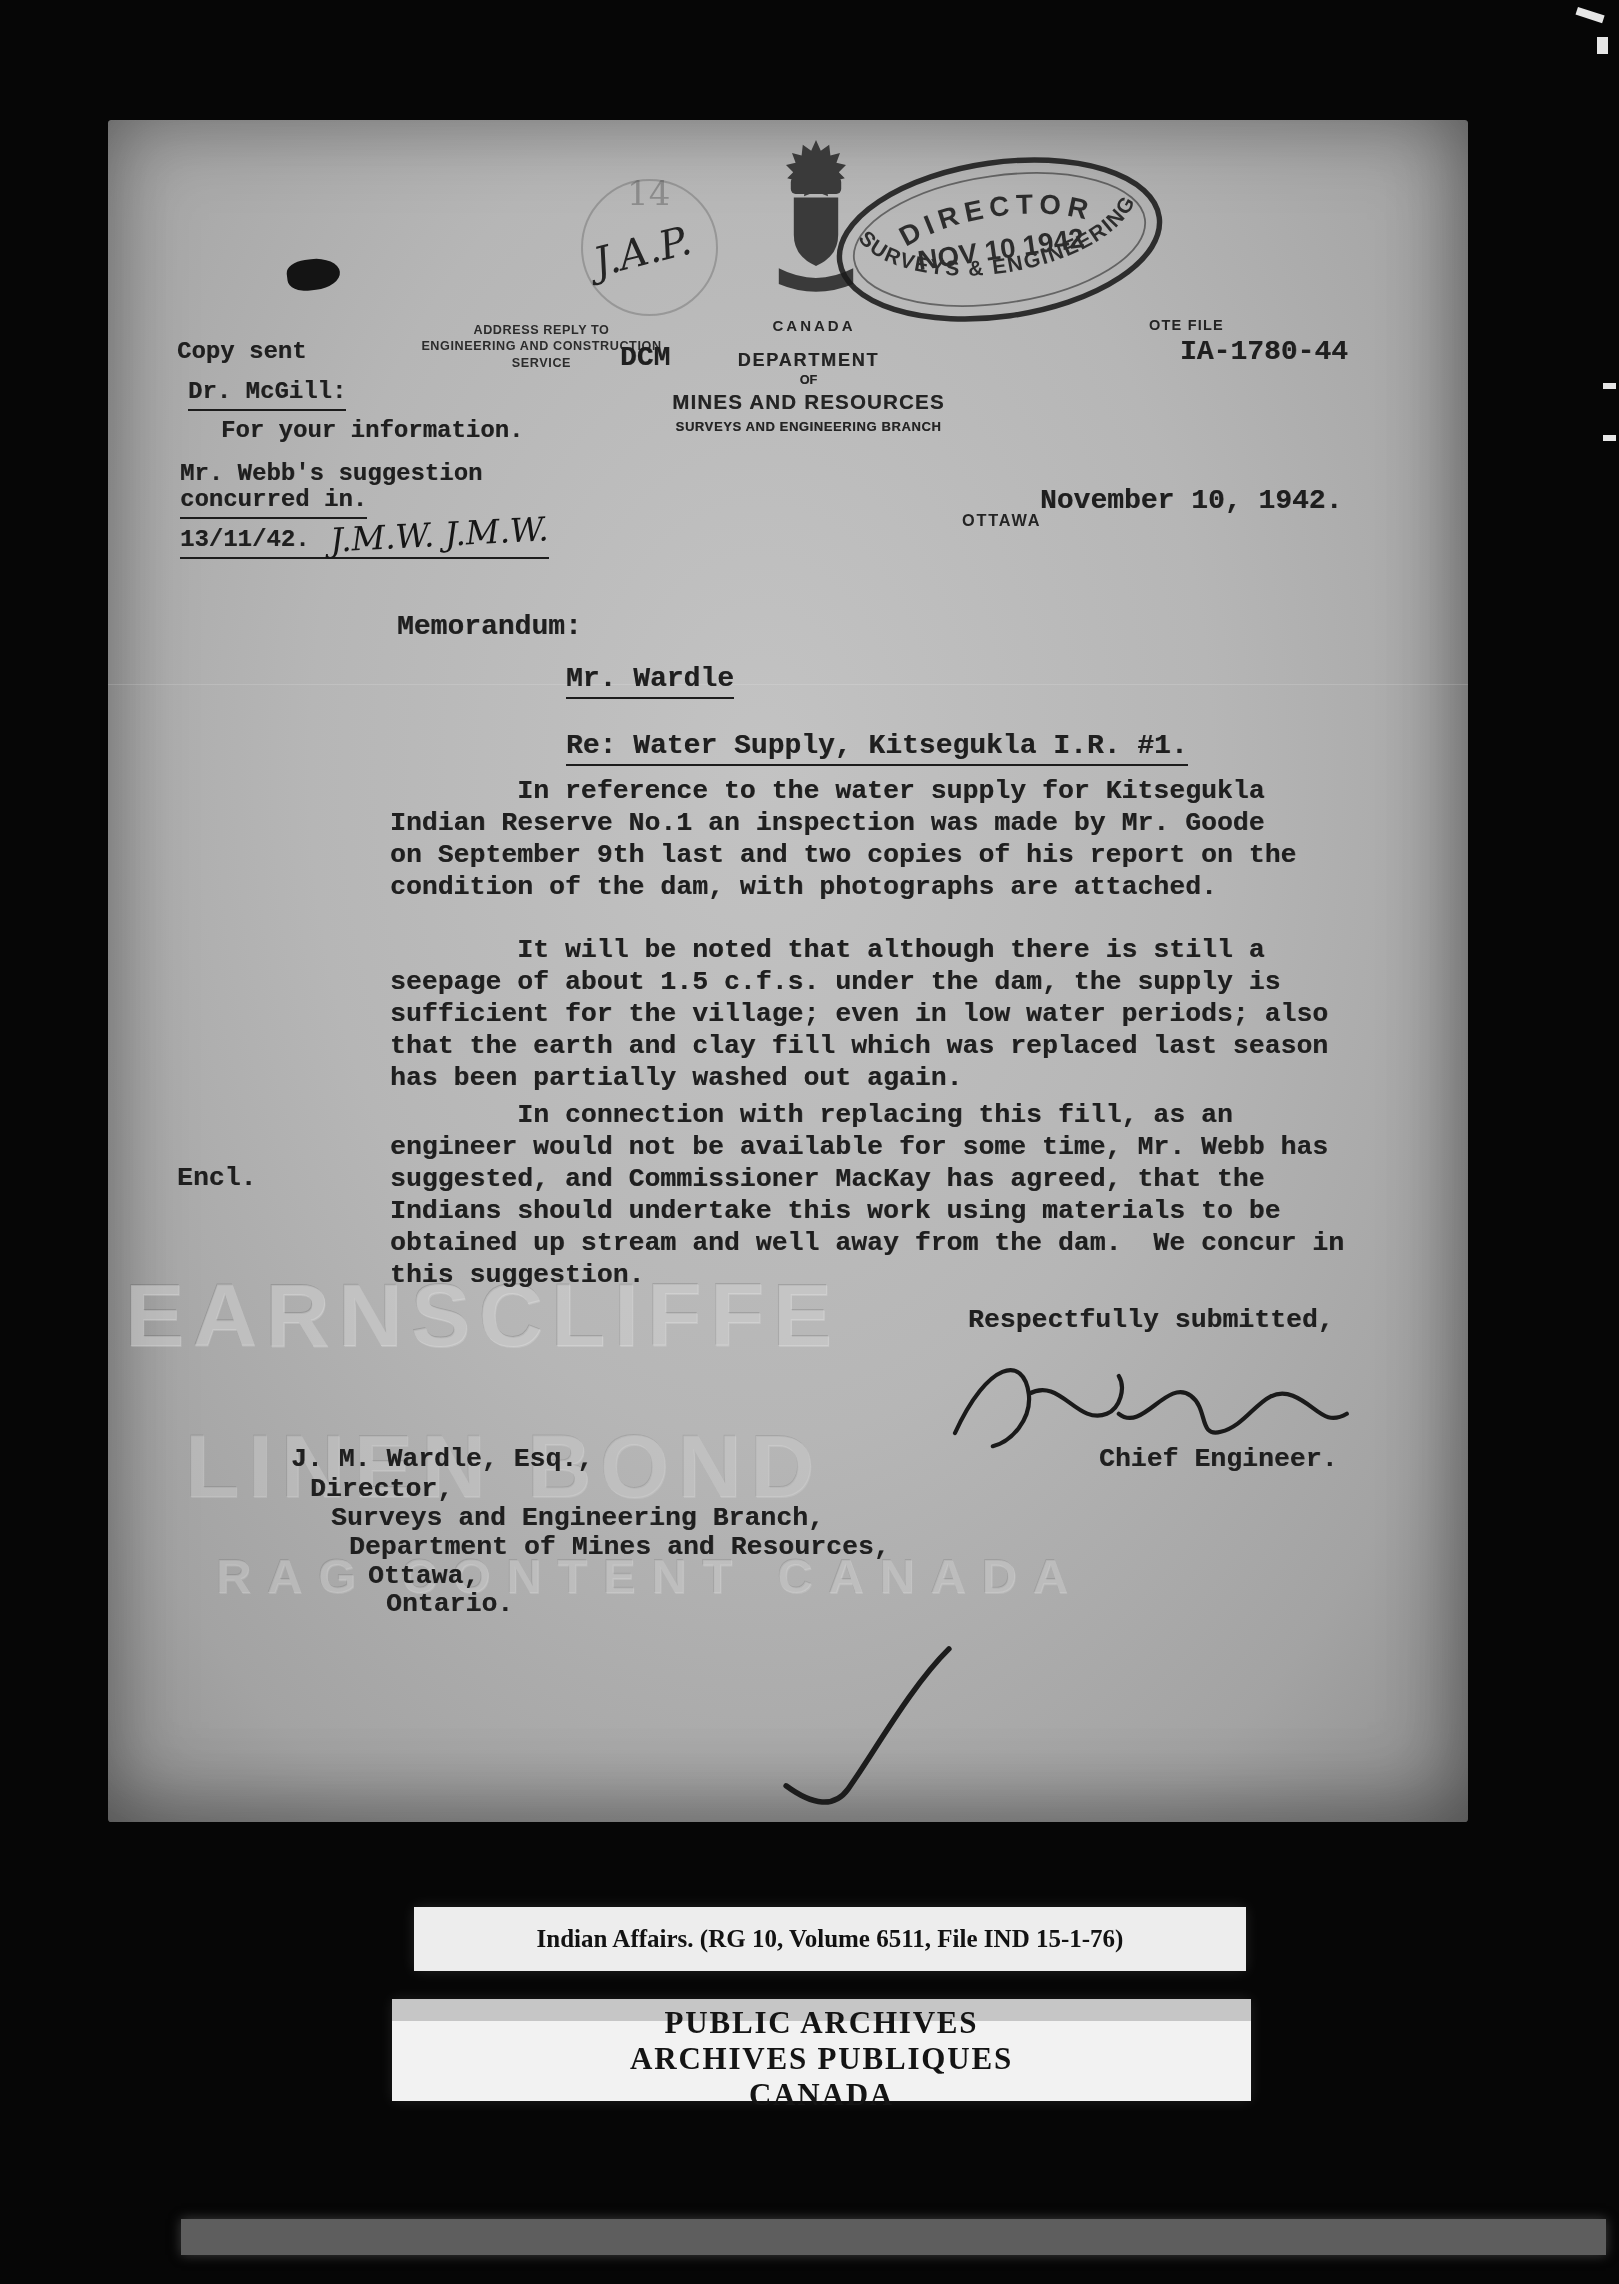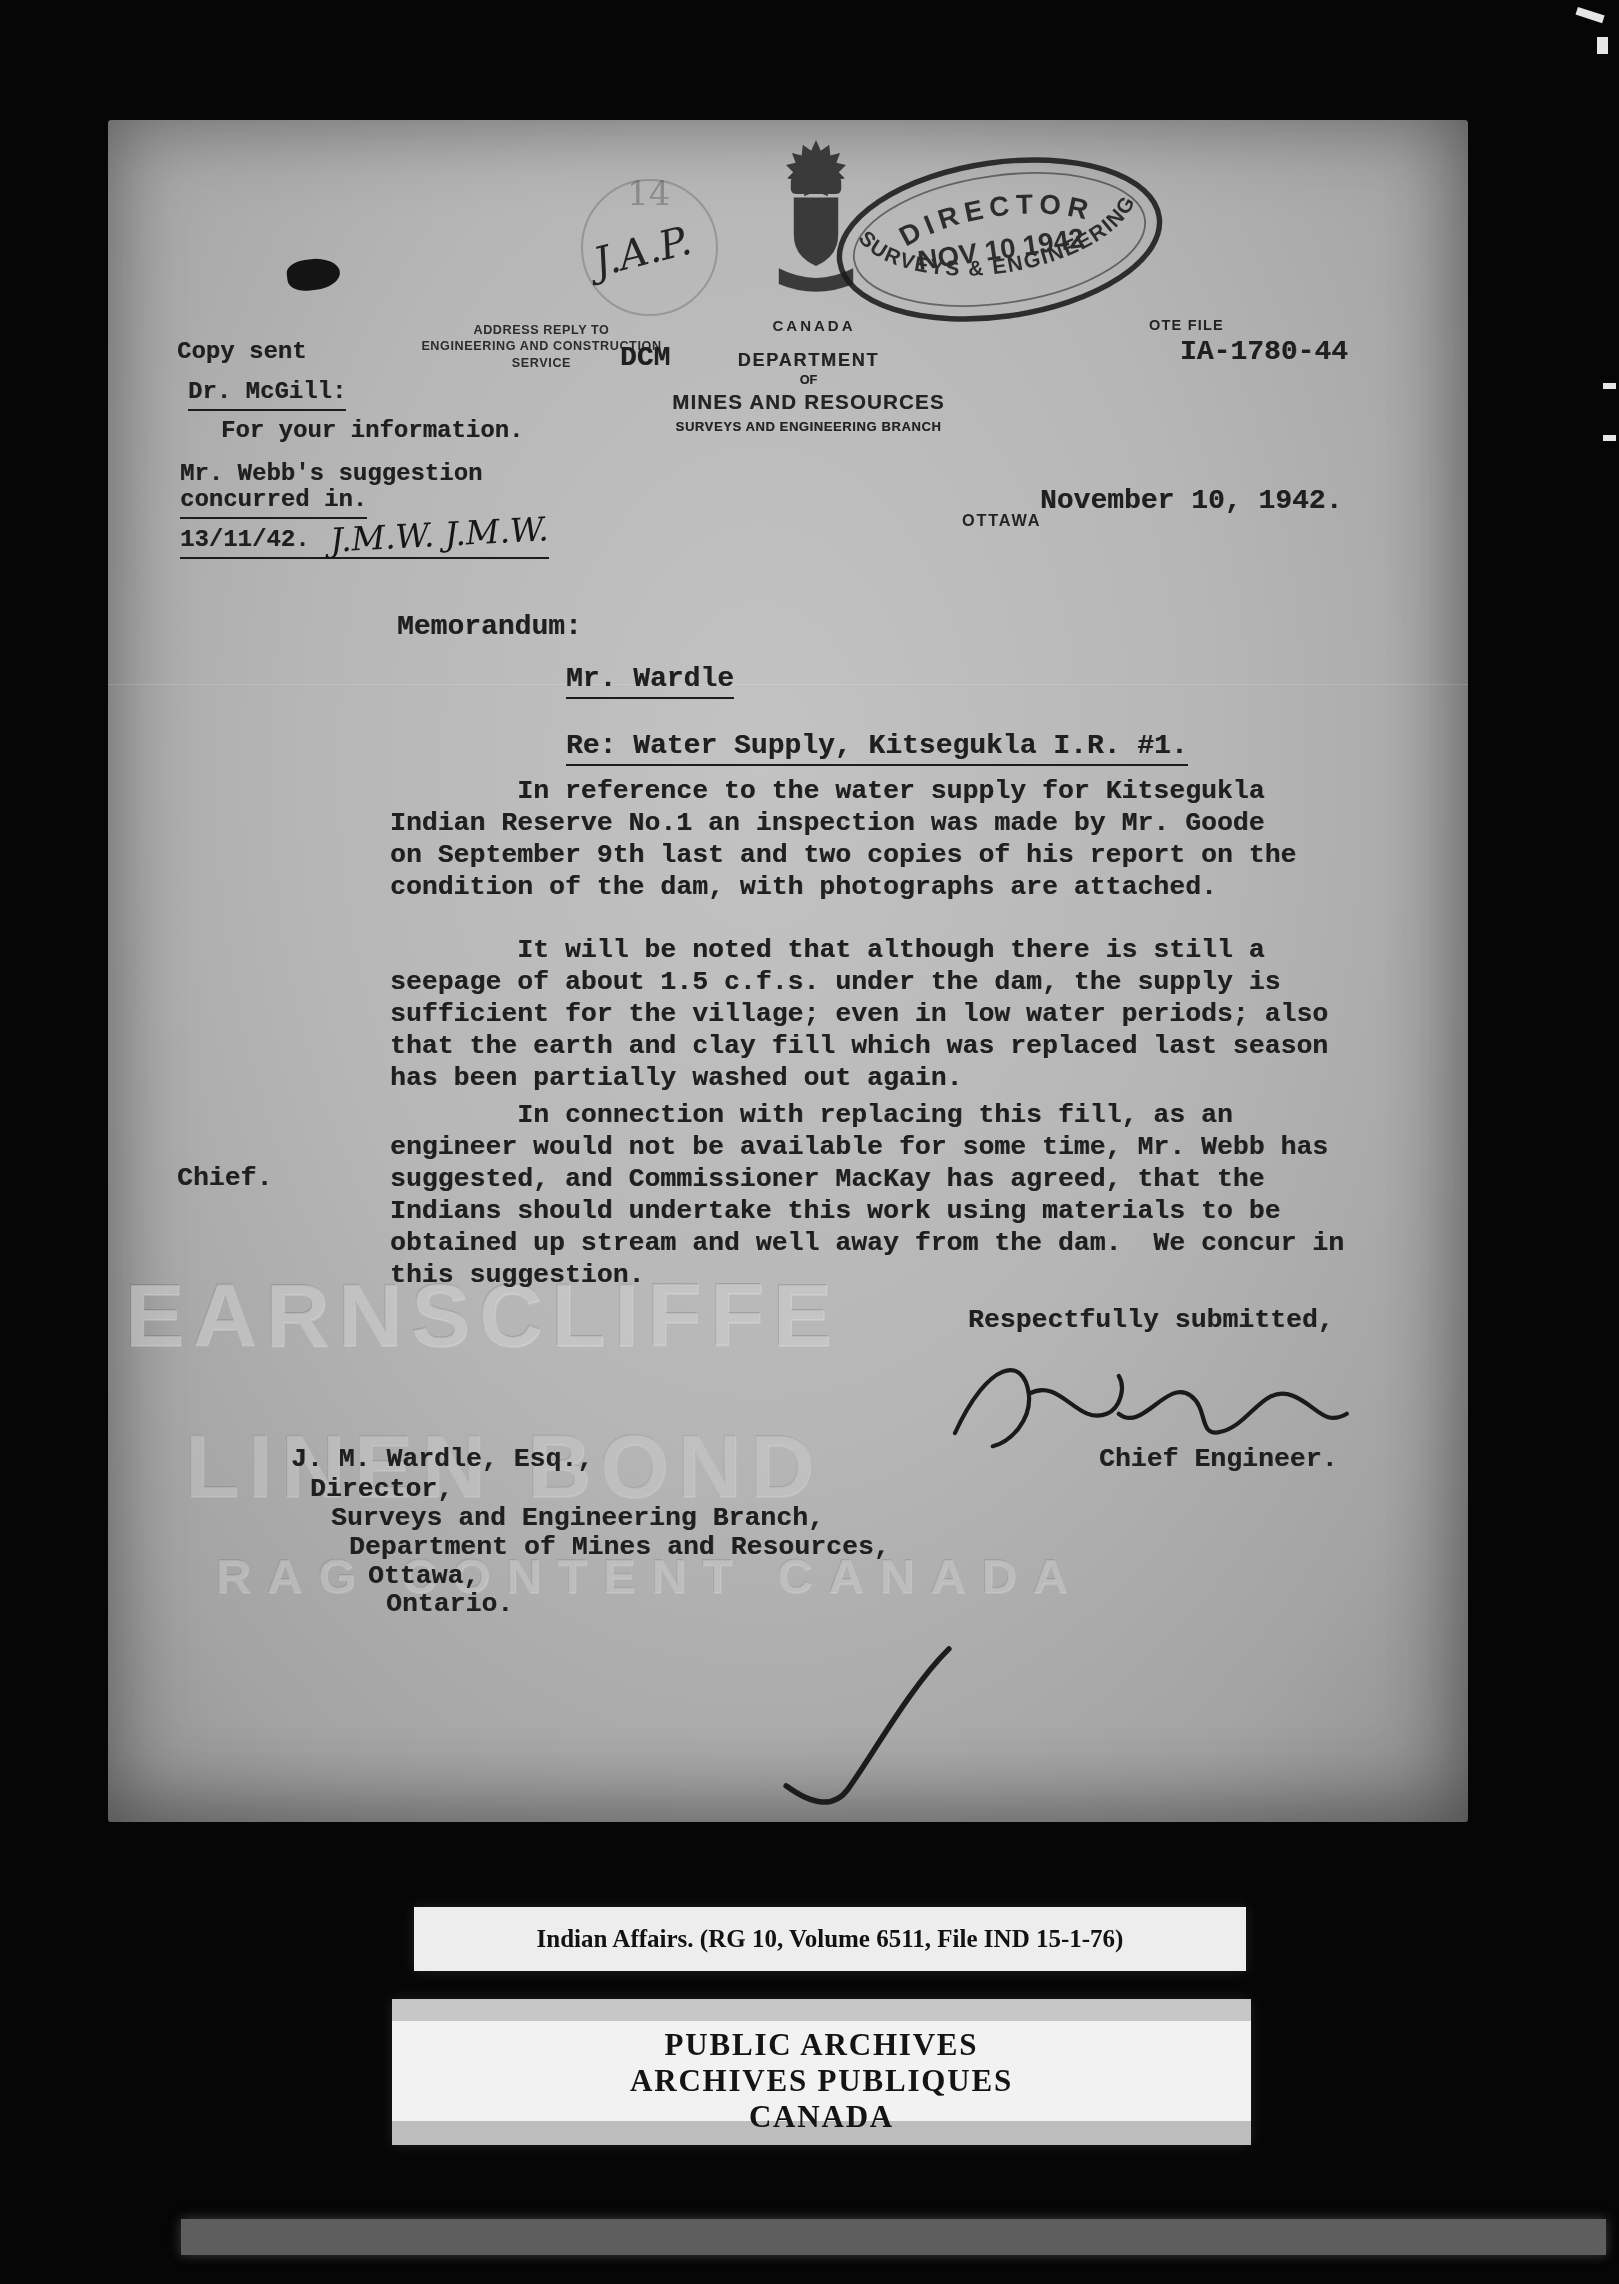--- a/index.html
+++ b/index.html
@@ -13,21 +13,21 @@
          font-size:26.5px;line-height:32px;white-space:pre-wrap;text-shadow:0.4px 0.4px 0.6px rgba(25,25,25,0.55);}
   .typed-sm{font-size:24px;line-height:30px;}
   .print{font-family:"Liberation Sans",sans-serif;font-weight:bold;color:#242424;margin-top:16px;}
   .script{font-family:"DejaVu Serif",serif;font-style:italic;color:#161616;}
   .uline{border-bottom:2.4px solid #1c1c1c;padding-bottom:1.8px;}
   .wm{font-family:"Liberation Sans",sans-serif;font-weight:bold;color:rgba(228,228,228,0.38);
       letter-spacing:8.4px;text-shadow:0.6px 0.6px 0 rgba(255,255,255,0.18), -0.6px -0.6px 0.6px rgba(0,0,0,0.12);white-space:nowrap;}
   .strip{position:absolute;display:flex;align-items:center;justify-content:center;}
   .strip1{left:414px;top:1907px;width:832px;height:64px;background:#ededed;box-shadow:0 0 13.3px rgba(255,255,255,0.12);}
   .strip1 .txt{font-family:"Liberation Serif","DejaVu Serif",serif;font-weight:bold;font-size:25px;color:#121212;}
-  .strip2{left:392px;top:1999px;width:859px;height:146px;flex-direction:column;
+  .strip2{left:392px;top:1999px;width:859px;height:102px;flex-direction:column;
         background:linear-gradient(180deg,#c6c6c6 0 22px,#f2f2f2 22px 122px,#bdbdbd 122px 100%);
         box-shadow:0 0 13.3px rgba(255,255,255,0.1);}
   .strip2 .txt{font-family:"Liberation Serif","DejaVu Serif",serif;font-weight:bold;font-size:31px;
         line-height:36px;color:#141414;letter-spacing:1.8px;text-align:center;margin-top:18px;}
   .bottom-bar{position:absolute;left:181px;top:2219px;width:1425px;height:36px;background:#5e5e5e;
         box-shadow:0 0 11px rgba(120,120,120,0.5);}
   .speck{position:absolute;background:#e6e6e6;}
   .lh-col{position:absolute;left:616px;top:335px;width:385px;text-align:center;}
   .lh-col div{text-shadow:0.3px 0.3px 0.6px rgba(20,20,20,0.5);}
 </style>
@@ -118,21 +118,21 @@
 sufficient for the village; even in low water periods; also
 that the earth and clay fill which was replaced last season
 has been partially washed out again.</div>
     <div class="abs typed" style="left:282px;top:979px;">        In connection with replacing this fill, as an
 engineer would not be available for some time, Mr. Webb has
 suggested, and Commissioner MacKay has agreed, that the
 Indians should undertake this work using materials to be
 obtained up stream and well away from the dam.  We concur in
 this suggestion.</div>
 
-    <div class="abs typed" style="left:69px;top:1042px;">Chief.</div>
+    <div class="abs typed" style="left:69px;top:1042px;">Encl.</div>
 
     <div class="abs typed" style="left:860px;top:1184px;">Respectfully submitted,</div>
 
     <svg class="abs" style="left:831px;top:1223px;" width="422" height="120" viewBox="0 0 700 200">
       <path d="M25 150 C 80 30, 140 20, 148 85 C 153 128, 118 165, 88 172 M 148 85 C 200 55, 228 138, 278 118 C 300 109, 310 75, 298 55 M 298 118 C 338 150, 378 58, 418 88 C 448 110, 430 158, 468 148 C 518 136, 538 68, 588 88 C 628 104, 640 140, 678 118" stroke="#1a1a1a" stroke-width="7" fill="none" stroke-linecap="round"></path>
     </svg>
     <div class="abs typed" style="left:991px;top:1323px;">Chief Engineer.</div>
 
     <div class="abs typed" style="left:183px;top:1323px;">J. M. Wardle, Esq.,</div>
     <div class="abs typed" style="left:202px;top:1353px;">Director,</div>

